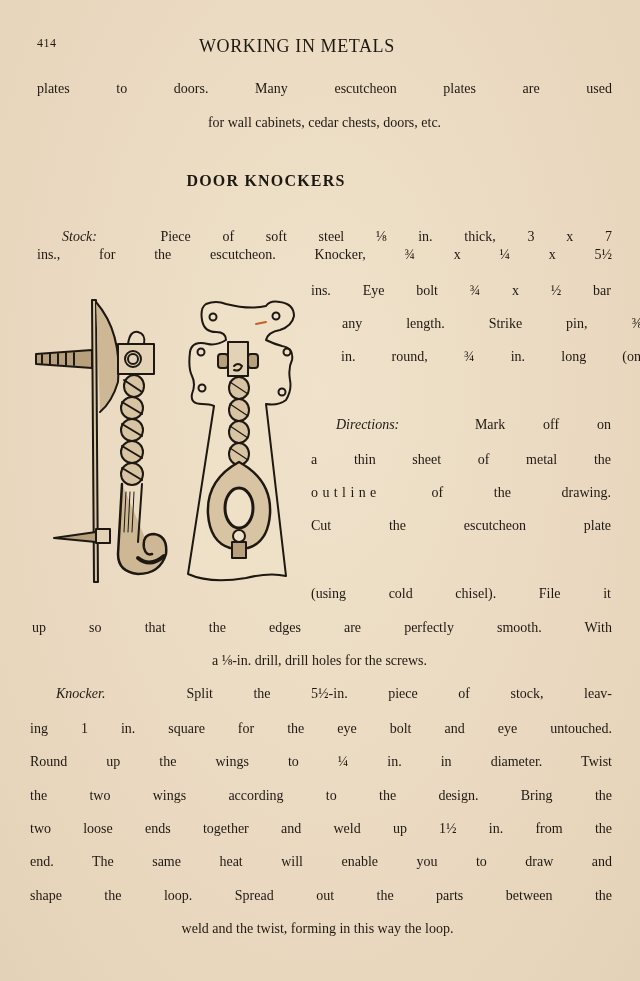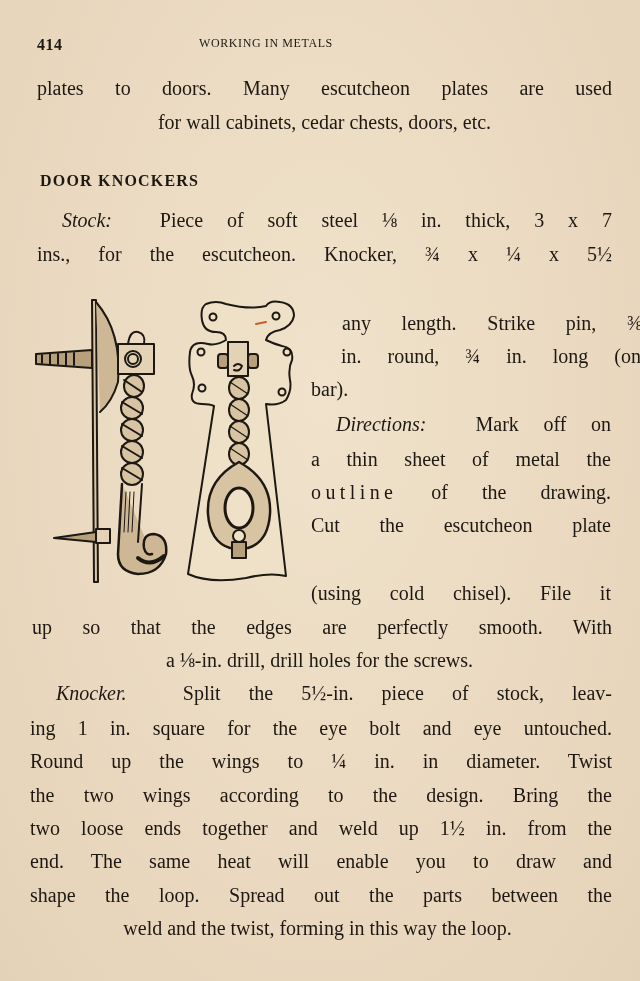--- a/index.html
+++ b/index.html
@@ -28,58 +28,57 @@
       top: 36px;
       left: 37px;
       width: 566px;
       height: 26px;
       font-size: 20px;
     }
     .page-number {
       position: absolute;
       left: 0;
       top: 0;
-      font-weight: bold;
-      font-size: 16px;
+      font-weight: normal;
+      font-size: 12px;
       letter-spacing: 0.5px;
     }
     .running-title {
       position: absolute;
       left: 162px;
       top: 0;
       letter-spacing: 0.6px;
-      font-size: 12px;
+      font-size: 18px;
     }
     .line {
       position: absolute;
       left: 37px;
       white-space: nowrap;
-      font-size: 20px;
+      font-size: 14px;
       line-height: 33px;
       height: 33px;
     }
     .just {
       text-align: justify;
       text-align-last: justify;
       white-space: normal;
     }
     .full { width: 575px; text-align: center; }
     .narrow { left: 311px; width: 300px; }
     .indent { left: 62px; width: 550px; }
     .narrow-indent { left: 336px; width: 275px; }
     .section-heading {
       position: absolute;
       top: 172px;
       left: 0;
       width: 532px;
-      text-align: left;
+      text-align: center;
       font-size: 16px;
       font-weight: bold;
       letter-spacing: 1.2px;
-      margin-left: 40px;
     }
     .ital { font-style: italic; }
     .spaced { letter-spacing: 4.4px; }
     .illustration {
       position: absolute;
       left: 30px;
       top: 292px;
       width: 275px;
       height: 310px;
     }
@@ -93,27 +92,27 @@
   <div class="running-head">
     <span class="page-number">414</span>
     <span class="running-title">WORKING IN METALS</span>
   </div>
 
   <div class="line full just" style="top:72px;">plates to doors.  Many escutcheon plates are used</div>
   <div class="line full" style="top:106px;">for wall cabinets, cedar chests, doors, etc.</div>
 
   <div class="section-heading">DOOR KNOCKERS</div>
 
-  <div class="line indent just" style="top:204px; left:62px; width:550px;">
+  <div class="line indent just" style="top:220px; left:62px; width:550px;">
     <span class="ital">Stock:</span>&nbsp;&nbsp;<span>Piece of soft steel ⅛ in. thick, 3 x 7</span>
   </div>
   <div class="line full just" style="top:238px;">ins., for the escutcheon. Knocker, ¾ x ¼ x 5½</div>
+  <div class="line narrow just" style="top:274px;">ins. Eye bolt ¾ x ½ bar</div>
   <div class="line narrow just" style="top:307px;margin-left:31px;">any length. Strike pin, ⅜</div>
   <div class="line narrow just" style="top:340px;margin-left:30px;">in. round, ¾ in. long (on</div>
-  <div class="line narrow" style="top:373px;">bar).</div>
 
   <div class="line narrow-indent just" style="top:408px;">
     <span class="ital">Directions:</span>&nbsp;&nbsp;<span>Mark off on</span>
   </div>
   <div class="line narrow just" style="top:443px;">a thin sheet of metal the</div>
   <div class="line narrow just" style="top:476px;">
     <span class="spaced">outline</span> <span>of the drawing.</span>
   </div>
   <div class="line narrow just" style="top:509px;">Cut the escutcheon plate</div>
   <div class="line narrow just" style="top:577px;">(using cold chisel). File it</div>

